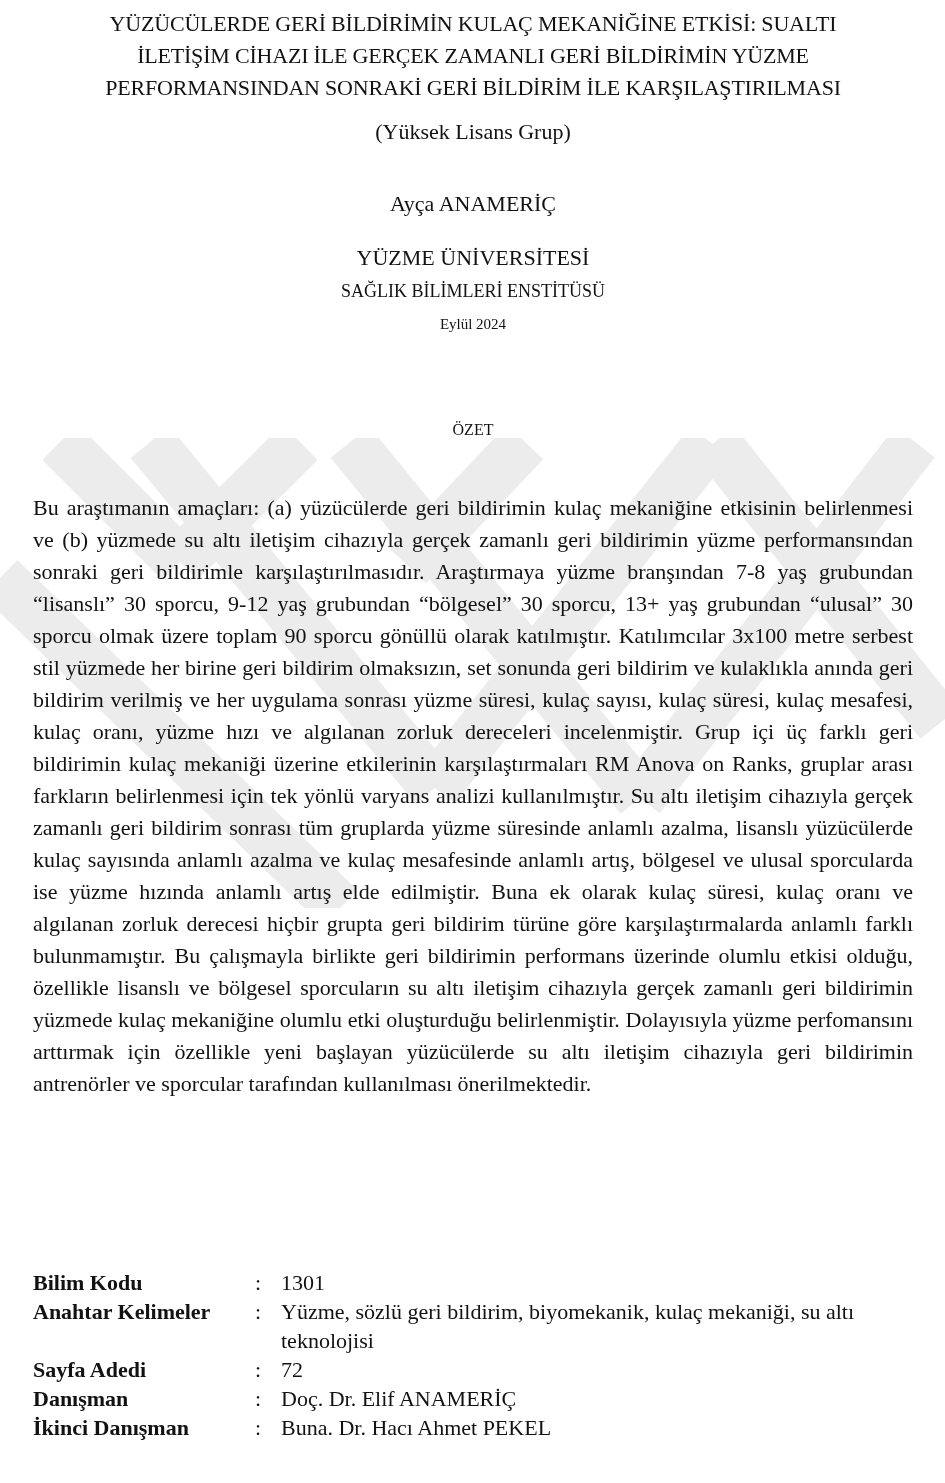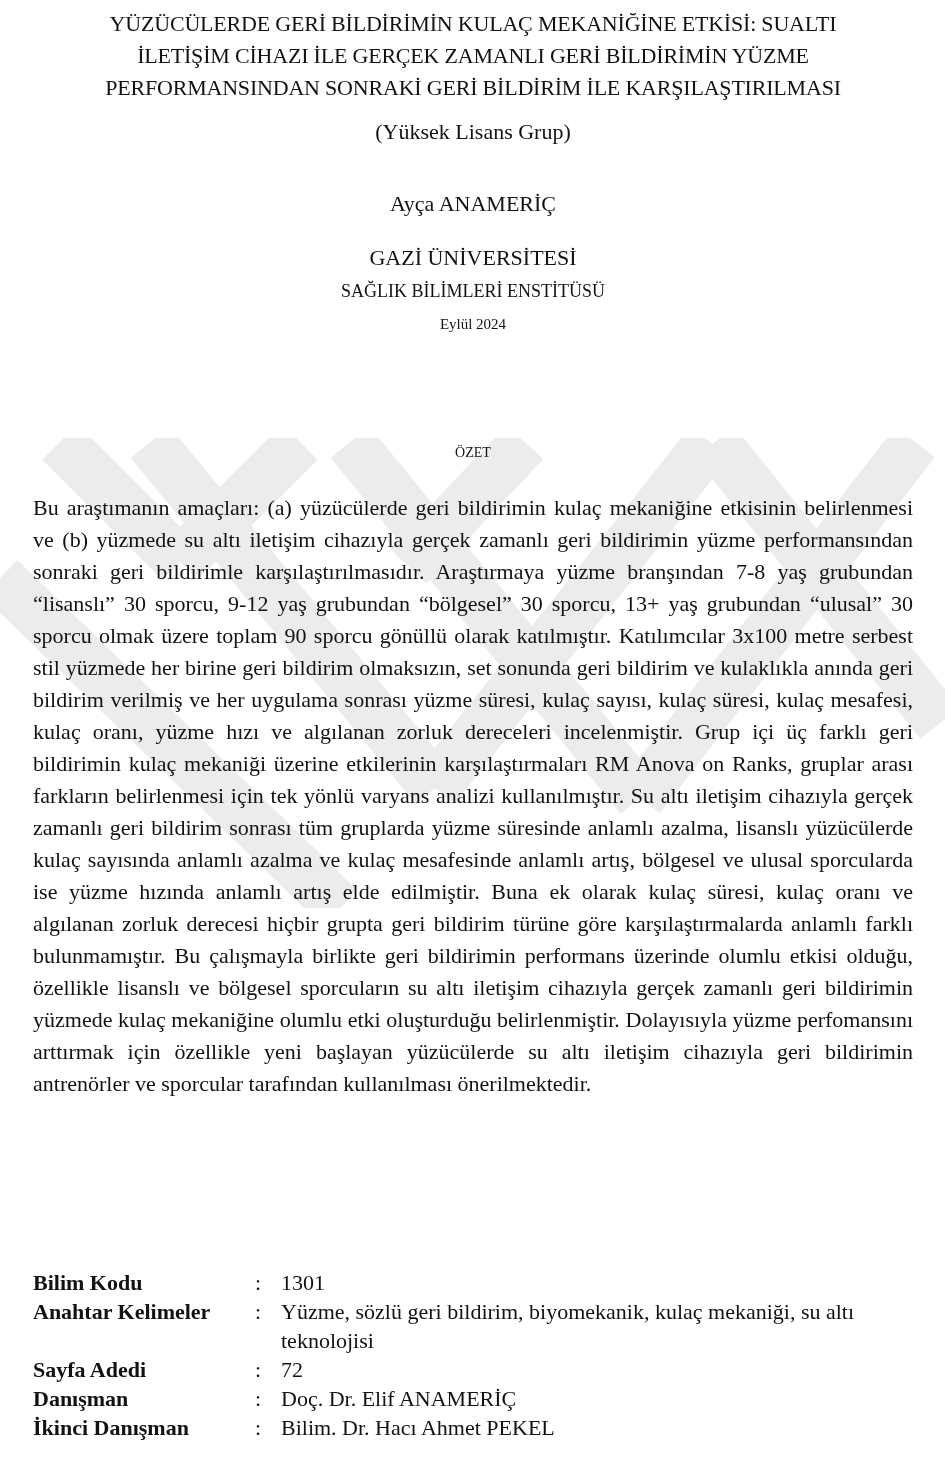--- a/index.html
+++ b/index.html
@@ -41,21 +41,21 @@
     font-size: 22px;
     line-height: 32px;
     letter-spacing: -0.2px;
     white-space: nowrap;
   }
   .thesis-type { top: 116px; font-size: 22px; line-height: 32px; }
   .author      { top: 188px; font-size: 22px; line-height: 32px; }
   .university  { top: 242px; font-size: 22px; line-height: 32px; }
   .institute   { top: 275px; font-size: 18px; line-height: 32px; }
   .pub-date    { top: 308px; font-size: 15px; line-height: 32px; }
-  .ozet        { top: 437px; font-size: 14px; line-height: 32px; }
+  .ozet        { top: 414px; font-size: 16px; line-height: 32px; }
   .abstract {
     position: absolute;
     left: 33px;
     top: 492px;
     width: 880px;
     font-size: 22px;
     line-height: 32px;
     text-align: justify;
     text-justify: inter-word;
   }
@@ -99,21 +99,21 @@
     <div class="centered title-block">
       <div>YÜZÜCÜLERDE GERİ BİLDİRİMİN KULAÇ MEKANİĞİNE ETKİSİ: SUALTI</div>
       <div>İLETİŞİM CİHAZI İLE GERÇEK ZAMANLI GERİ BİLDİRİMİN YÜZME</div>
       <div>PERFORMANSINDAN SONRAKİ GERİ BİLDİRİM İLE KARŞILAŞTIRILMASI</div>
     </div>
 
     <div class="centered thesis-type">(Yüksek Lisans Grup)</div>
 
     <div class="centered author">Ayça ANAMERİÇ</div>
 
-    <div class="centered university">GAZİ ÜNİVERSİTESİ</div>
+    <div class="centered university">YÜZME ÜNİVERSİTESİ</div>
 
     <div class="centered institute">SAĞLIK BİLİMLERİ ENSTİTÜSÜ</div>
 
     <div class="centered pub-date">Eylül 2024</div>
 
     <div class="centered ozet">ÖZET</div>
 
     <div class="abstract">Bu araştımanın amaçları: (a) yüzücülerde geri bildirimin kulaç mekaniğine etkisinin belirlenmesi ve (b) yüzmede su altı iletişim cihazıyla gerçek zamanlı geri bildirimin yüzme performansından sonraki geri bildirimle karşılaştırılmasıdır. Araştırmaya yüzme branşından 7-8 yaş grubundan “lisanslı” 30 sporcu, 9-12 yaş grubundan “bölgesel” 30 sporcu, 13+ yaş grubundan “ulusal” 30 sporcu olmak üzere toplam 90 sporcu gönüllü olarak katılmıştır. Katılımcılar 3x100 metre serbest stil yüzmede her birine geri bildirim olmaksızın, set sonunda geri bildirim ve kulaklıkla anında geri bildirim verilmiş ve her uygulama sonrası yüzme süresi, kulaç sayısı, kulaç süresi, kulaç mesafesi, kulaç oranı, yüzme hızı ve algılanan zorluk dereceleri incelenmiştir. Grup içi üç farklı geri bildirimin kulaç mekaniği üzerine etkilerinin karşılaştırmaları RM Anova on Ranks, gruplar arası farkların belirlenmesi için tek yönlü varyans analizi kullanılmıştır. Su altı iletişim cihazıyla gerçek zamanlı geri bildirim sonrası tüm gruplarda yüzme süresinde anlamlı azalma, lisanslı yüzücülerde kulaç sayısında anlamlı azalma ve kulaç mesafesinde anlamlı artış, bölgesel ve ulusal sporcularda ise yüzme hızında anlamlı artış elde edilmiştir. Buna ek olarak kulaç süresi, kulaç oranı ve algılanan zorluk derecesi hiçbir grupta geri bildirim türüne göre karşılaştırmalarda anlamlı farklı bulunmamıştır. Bu çalışmayla birlikte geri bildirimin performans üzerinde olumlu etkisi olduğu, özellikle lisanslı ve bölgesel sporcuların su altı iletişim cihazıyla gerçek zamanlı geri bildirimin yüzmede kulaç mekaniğine olumlu etki oluşturduğu belirlenmiştir. Dolayısıyla yüzme perfomansını arttırmak için özellikle yeni başlayan yüzücülerde su altı iletişim cihazıyla geri bildirimin antrenörler ve sporcular tarafından kullanılması önerilmektedir.</div>
 
     <div class="meta">
@@ -138,19 +138,19 @@
 
       <div class="meta-row">
         <div class="meta-label">Danışman</div>
         <div class="meta-sep">:</div>
         <div class="meta-value">Doç. Dr. Elif ANAMERİÇ</div>
       </div>
 
       <div class="meta-row">
         <div class="meta-label">İkinci Danışman</div>
         <div class="meta-sep">:</div>
-        <div class="meta-value">Bilim. Dr. Hacı Ahmet PEKEL</div>
+        <div class="meta-value">Buna. Dr. Hacı Ahmet PEKEL</div>
       </div>
 
     </div>
 
   </div>
 </div>
 
 </body></html>

